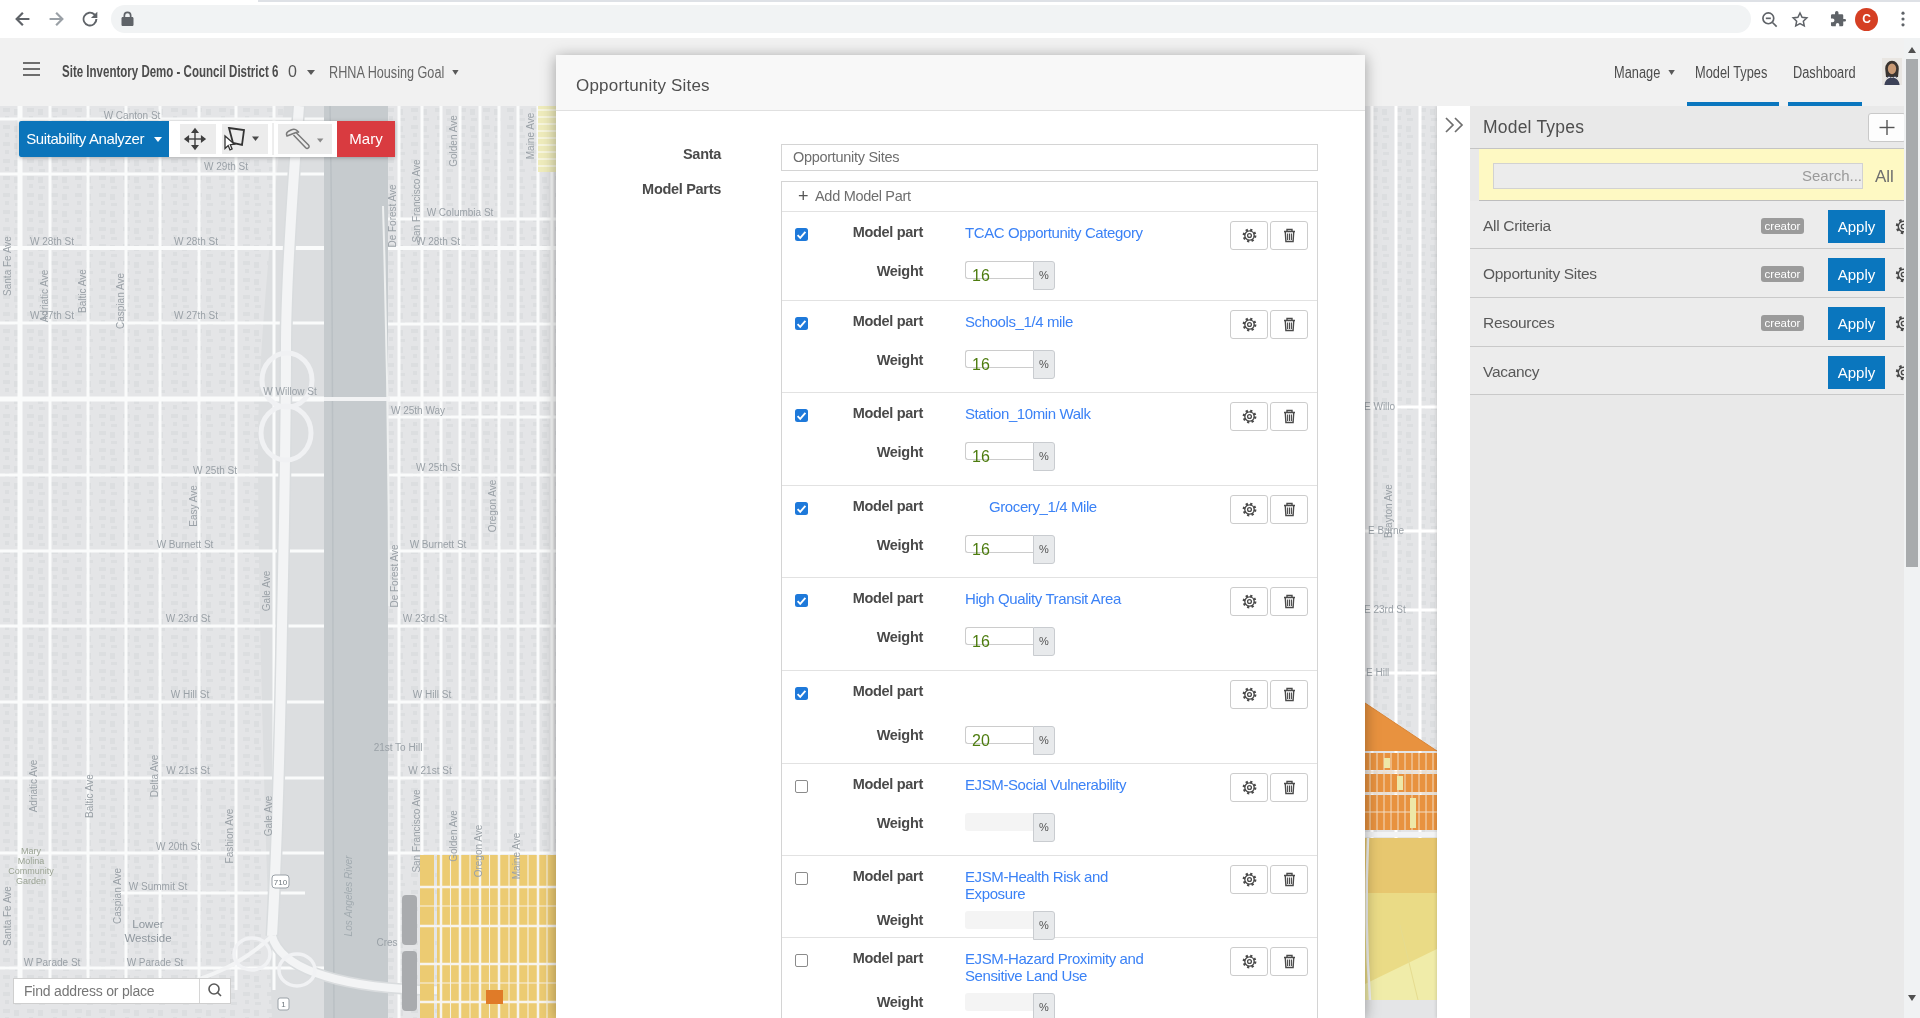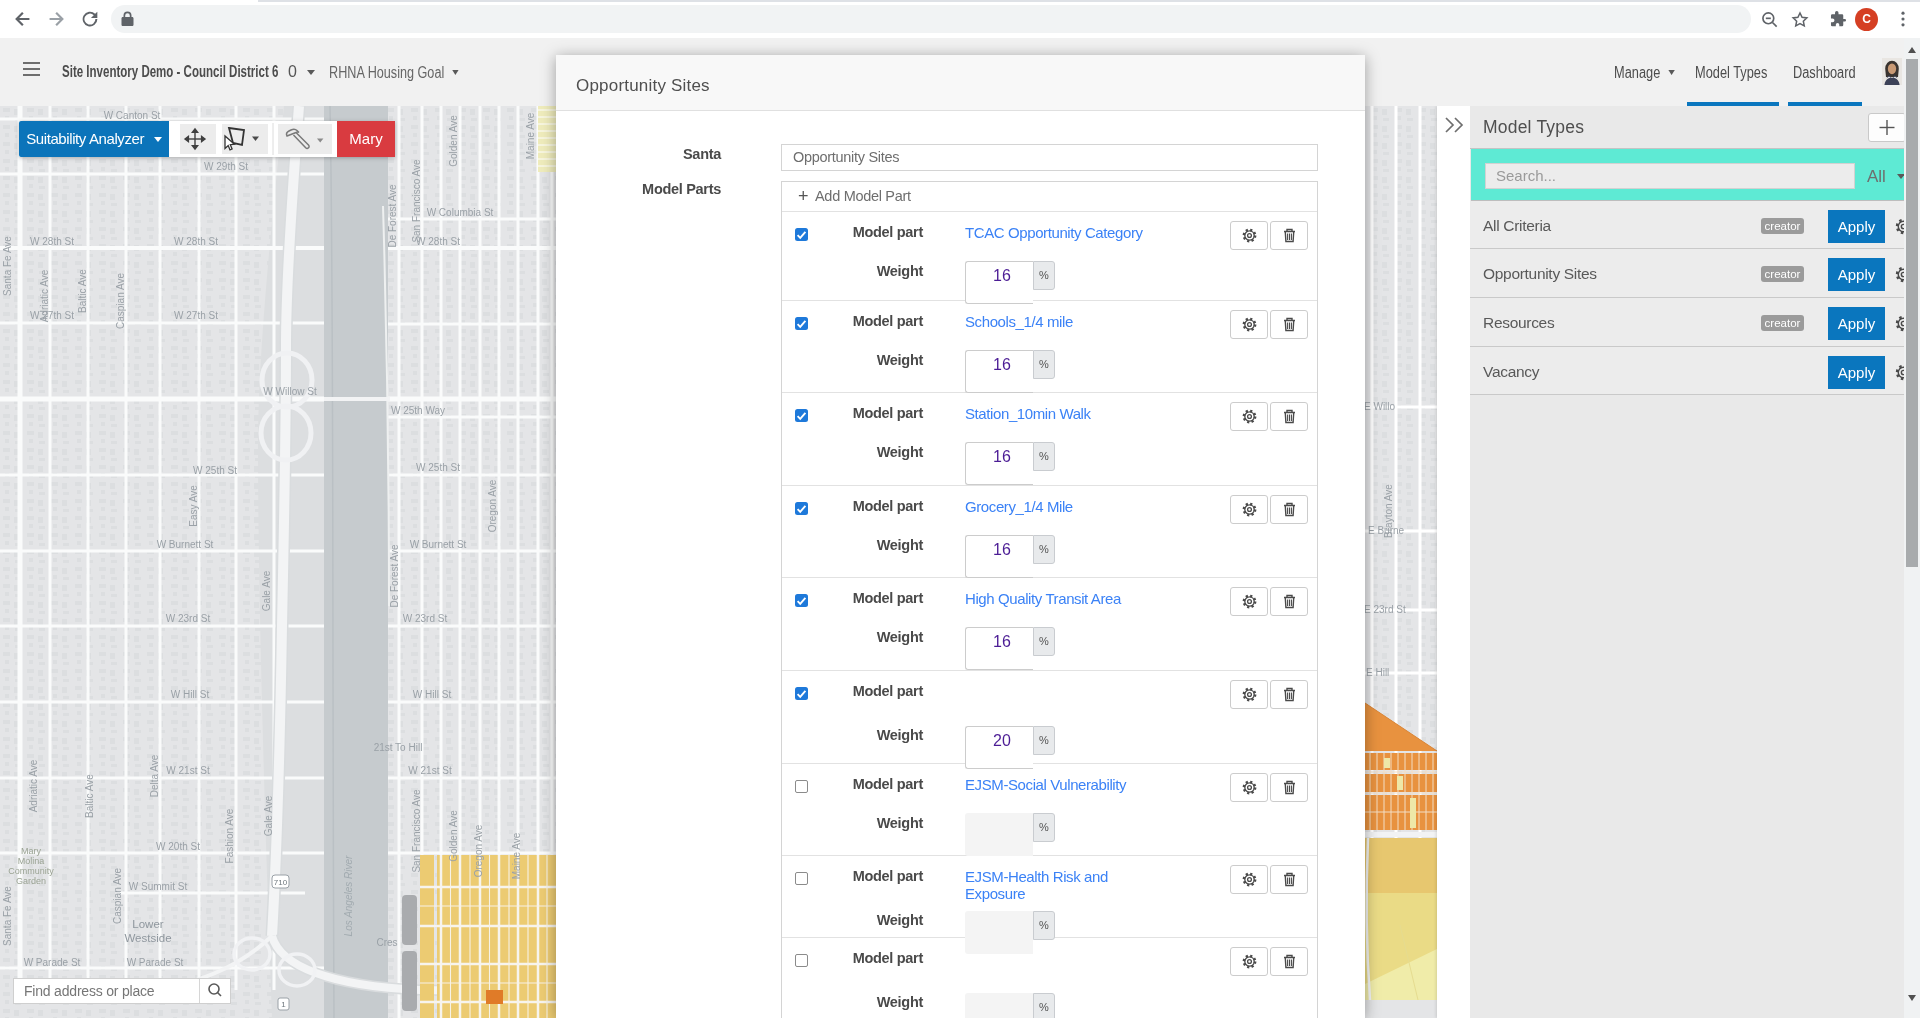--- a/index.html
+++ b/index.html
@@ -52,31 +52,31 @@
 .mprow { position:absolute; left:0; width:100%; border-bottom:1px solid #e2e2e2; }
 .cb { position:absolute; left:13px; width:12.5px; height:12.5px; }
 .cb.on { background:#1e79da; border-radius:2.5px; }
 .cb.on svg { position:absolute; left:1px; top:1.5px; }
 .cb.off { background:#fff; border:1.5px solid #8b8b8b; border-radius:2px; }
 .blab { position:absolute; font-size:14.5px; letter-spacing:-0.3px; font-weight:bold; color:#4a4a4a; width:100px; text-align:right; left:41px; }
 .pname { position:absolute; left:183px; font-size:15px; letter-spacing:-0.4px; color:#3b82f6; line-height:17px; width:270px; }
 .ibtn { position:absolute; width:38px; height:29px; border:1px solid #ccc; border-radius:3px; background:#fff; }
 .ibtn svg { position:absolute; left:10px; top:5px; }
 .winput { position:absolute; left:183px; width:90px; height:29px; }
-.winput .val { position:absolute; left:0; top:0; width:68px; height:43px; border:1px solid #ccc; border-right:none; border-radius:3px 0 0 3px; background:#fff; font-size:16px; color:#4c1d95; line-height:27px; padding-left:27px; }
+.winput .val { position:absolute; left:0; top:0; width:68px; height:18px; border:1px solid #ccc; border-right:none; border-radius:3px 0 0 3px; background:#fff; font-size:16px; color:#4d7c0f; line-height:27px; padding-left:6px; }
 .winput.dis .val { background:#f4f4f4; border:none; width:68px; }
 .winput .pct { position:absolute; left:68px; top:0; width:22px; height:29px; background:#e8eaec; border:1px solid #c9ccd0; border-radius:0 3px 3px 0; font-size:11px; color:#555; text-align:center; line-height:27px; }
 
 
 #gutter { position:absolute; left:1437px; top:106px; width:33px; height:912px; background:#fff; z-index:20; box-shadow:-1px 0 3px rgba(0,0,0,0.12); }
 #panel { position:absolute; left:1470px; top:106px; width:434px; height:912px; background:#e9e9e9; z-index:20; overflow:hidden; }
 #panel .phead { position:absolute; left:0; top:0; width:100%; height:43px; border-bottom:1px solid #c4c4c4; }
 #panel .phead .t { position:absolute; left:13px; top:11px; font-size:17.5px; color:#4f4f4f; letter-spacing:0.2px; }
 #plus { position:absolute; left:398px; top:7px; width:38px; height:29px; background:#fdfdfd; border:1px solid #c9c9c9; border-radius:3px; }
-#searchstrip { position:absolute; left:1px; top:43px; width:100%; height:52px; background:#5eead4; border-bottom:1px solid #bdbdbd; }
+#searchstrip { position:absolute; left:9px; top:43px; width:100%; height:52px; background:#fef9c3; border-bottom:1px solid #bdbdbd;text-align:right; }
 #psearch { position:absolute; left:14px; top:14px; width:370px; height:26px; background:#ececec; border:1px solid #d2d2d2; font-size:15px; color:#9a9a9a; line-height:24px; padding-left:10px; }
 #allsel { position:absolute; left:396px; top:18px; font-size:17px; color:#6e6e6e; }
 .prow { position:absolute; left:0; width:100%; height:49px; background:#ececec; border-bottom:1px solid #c9c9c9; }
 .prow .nm { position:absolute; left:13px; top:16px; font-size:15.5px; letter-spacing:-0.3px; color:#595959; }
 .chip { position:absolute; left:291px; top:17px; width:43px; height:16px; background:#9b9b9b; border-radius:3px; color:#fff; font-size:11.5px; text-align:center; line-height:16px; }
 .apl { position:absolute; left:358px; top:9px; width:57px; height:33px; background:#0a76be; color:#fff; font-size:15px; text-align:center; line-height:33px; }
 .pgear { position:absolute; left:424px; top:16px; }
 
 
 #sbar { position:absolute; left:1904px; top:38px; width:16px; height:980px; background:#f0f2f3; z-index:60; }
@@ -512,21 +512,21 @@
               <span class="pct">%</span>
             </span>
  </div>
           <div class="mprow" style="top:304px;height:92px;">
             <span class="cb on" style="top:16px;">
               <svg width="11" height="10" viewBox="0 0 11 10">
                 <path d="M1.6 5.2 l2.6 2.6 L9.4 1.8" fill="none" stroke="#fff" stroke-width="1.9"></path>
               </svg>
             </span>
   <span class="blab" style="top:12px;">Model part</span>
-  <span class="pname" style="top:12px;">Grocery_1/4 Mile</span>
+  <span class="pname" style="top:12px;margin-left:24px;">Grocery_1/4 Mile</span>
   <span class="ibtn" style="left:448px; top:9px;">
               <svg width="17" height="17" viewBox="0 0 17 17">
                 <circle cx="8.5" cy="8.5" r="5.6" fill="none" stroke="#4a4a4a" stroke-width="2.6" stroke-dasharray="2.1 2.3"></circle>
                 <circle cx="8.5" cy="8.5" r="4.7" fill="none" stroke="#4a4a4a" stroke-width="1.3"></circle>
                 <circle cx="8.5" cy="8.5" r="1.9" fill="none" stroke="#4a4a4a" stroke-width="1.3"></circle>
               </svg>
             </span>
   <span class="ibtn" style="left:488px; top:9px;">
               <svg width="17" height="17" viewBox="0 0 16 17">
                 <path d="M2.5 4.5 h11" stroke="#4a4a4a" stroke-width="1.5" fill="none"></path>
@@ -644,20 +644,21 @@
             </span>
   <span class="blab" style="top:56px;">Weight</span>
   <span class="winput dis" style="top:55px;">
               <span class="val"></span>
               <span class="pct">%</span>
             </span>
  </div>
           <div class="mprow" style="top:756px;height:207px;">
             <span class="cb off" style="top:16px;"></span>
   <span class="blab" style="top:12px;">Model part</span>
+  <span class="pname" style="top:12px;">EJSM-Hazard Proximity and<br>Sensitive Land Use</span>
   <span class="ibtn" style="left:448px; top:9px;">
               <svg width="17" height="17" viewBox="0 0 17 17">
                 <circle cx="8.5" cy="8.5" r="5.6" fill="none" stroke="#4a4a4a" stroke-width="2.6" stroke-dasharray="2.1 2.3"></circle>
                 <circle cx="8.5" cy="8.5" r="4.7" fill="none" stroke="#4a4a4a" stroke-width="1.3"></circle>
                 <circle cx="8.5" cy="8.5" r="1.9" fill="none" stroke="#4a4a4a" stroke-width="1.3"></circle>
               </svg>
             </span>
   <span class="ibtn" style="left:488px; top:9px;">
               <svg width="17" height="17" viewBox="0 0 16 17">
                 <path d="M2.5 4.5 h11" stroke="#4a4a4a" stroke-width="1.5" fill="none"></path>

